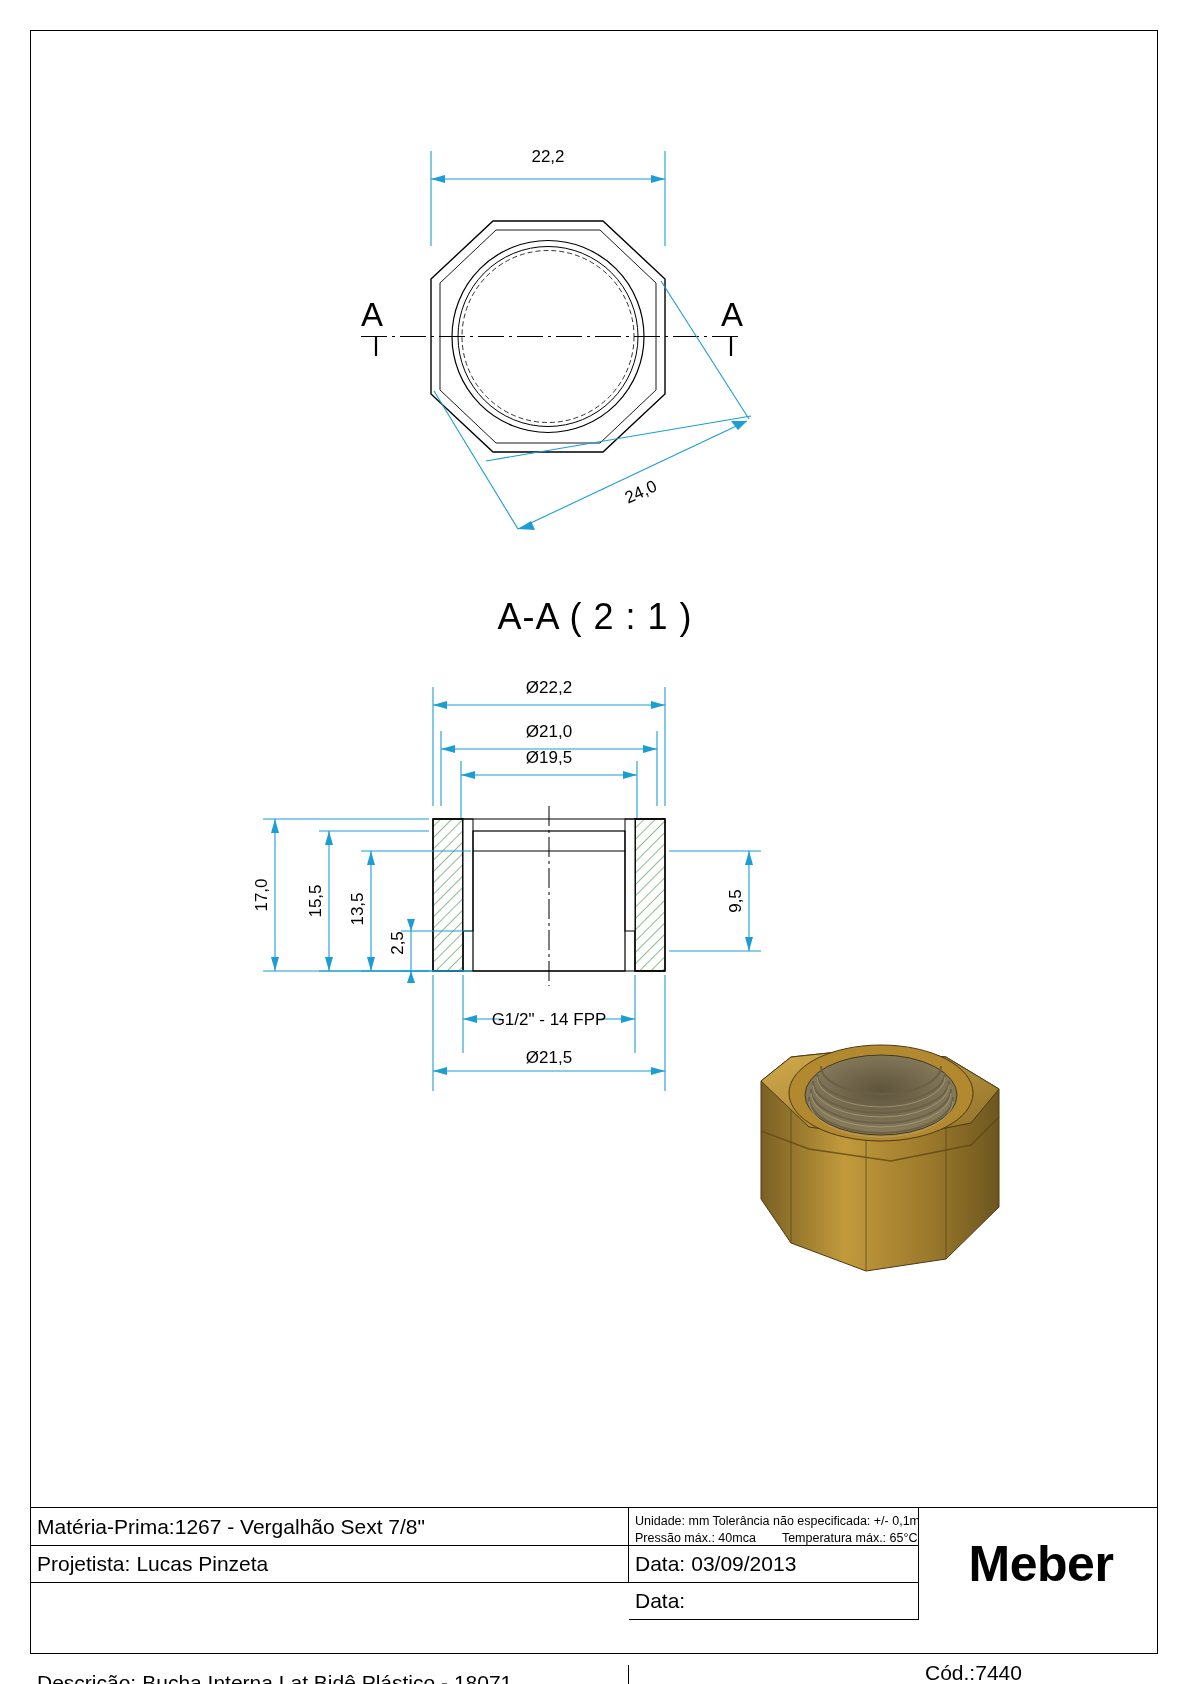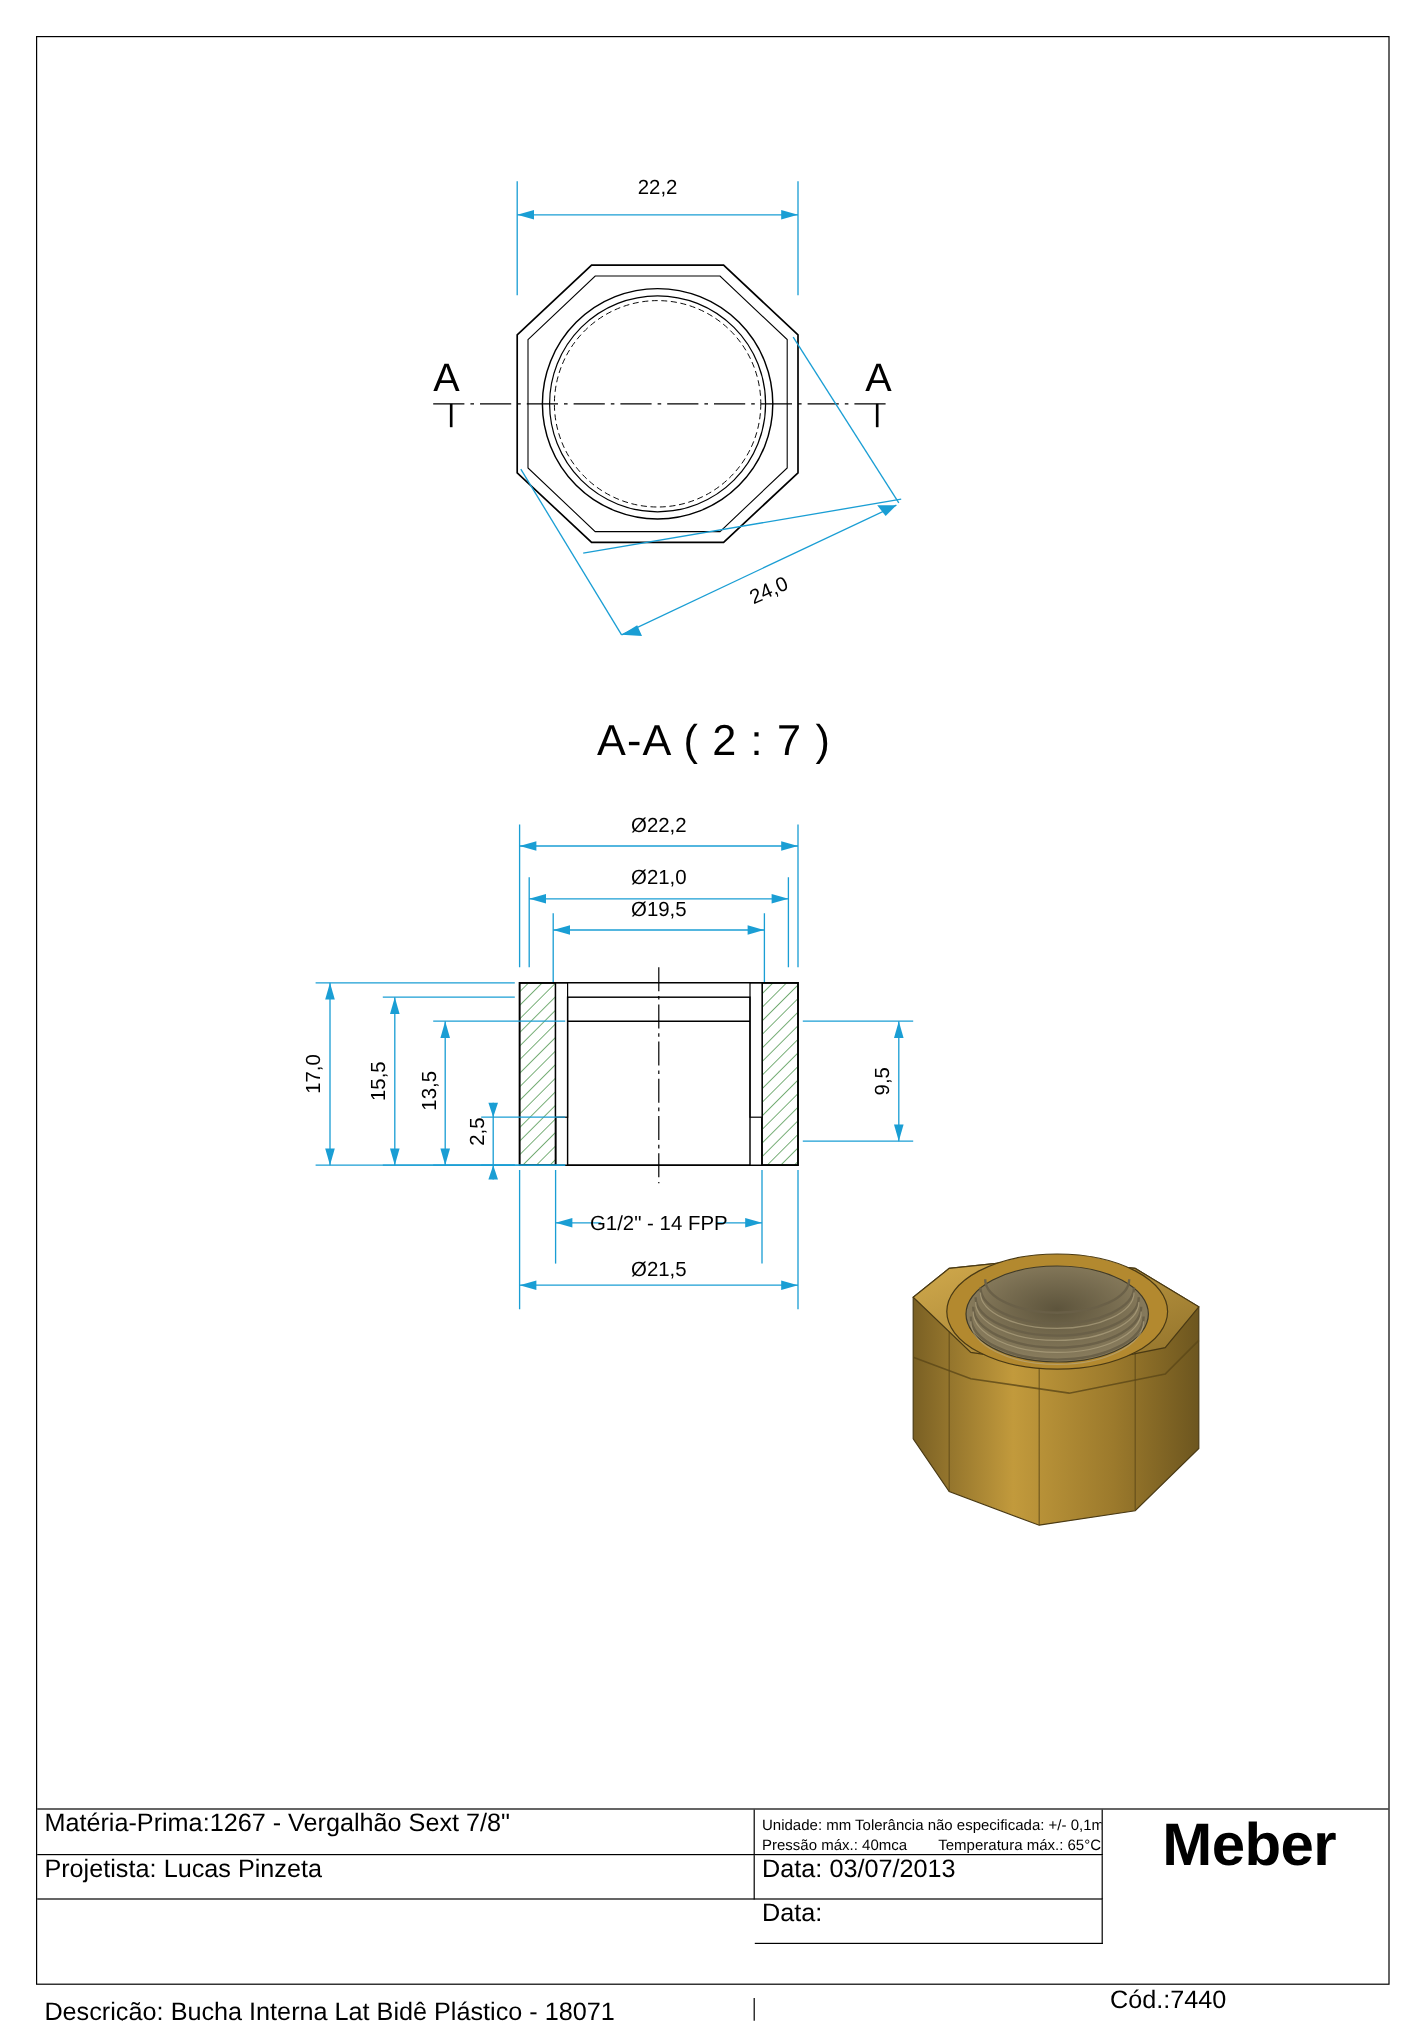--- a/index.html
+++ b/index.html
@@ -45,20 +45,21 @@
     height: 148px;
     box-sizing: border-box;
     border-top: 1.5px solid #000;
   }
   .tb-cell {
     position: absolute;
     box-sizing: border-box;
     border-right: 1.5px solid #000;
     border-bottom: 1.5px solid #000;
     display: flex;
+    align-items: center;
     padding-left: 6px;
     font-size: 21px;
     white-space: nowrap;
     overflow: hidden;
   }
   .tb-cell.nb-r { border-right: none; }
   .tb-cell.nb-b { border-bottom: none; }
   .tb-small {
     font-size: 12.5px;
     line-height: 1.35;
@@ -146,21 +147,21 @@
       <g fill="#1a9ed4" stroke="none">
         <path d="M716 390 L700 390 L707 399 Z"></path>
         <path d="M487 498 L500 490 L504 499 Z"></path>
       </g>
       <text class="dim-text" x="612" y="466" text-anchor="middle" transform="rotate(-24 612 466)">24,0</text>
     </svg>
 
     <div class="aa-left" style="left:330px; top:265px;">A</div>
     <div class="aa-right" style="left:690px; top:265px;">A</div>
 
-    <div class="section-title">A-A ( 2 : 7 )</div>
+    <div class="section-title">A-A ( 2 : 1 )</div>
 
     <svg class="dwg" style="top:620px;" width="1128" height="500" viewBox="0 0 1128 500">
 
       <g stroke="#1a9ed4" stroke-width="1.1" fill="none">
         <line x1="402" y1="36" x2="402" y2="155"></line>
         <line x1="634" y1="36" x2="634" y2="155"></line>
         <line x1="402" y1="54" x2="634" y2="54"></line>
         <path d="M402 54 L416 50 L416 58 Z" fill="#1a9ed4" stroke="none"></path>
         <path d="M634 54 L620 50 L620 58 Z" fill="#1a9ed4" stroke="none"></path>
       </g>
@@ -342,21 +343,21 @@
           <span style="display:inline-block;width:6px;"></span>
           <span>Lucas Pinzeta</span>
       </div>
 
       <div class="tb-cell nb-r" style="left:888px; top:0; width:238px; height:112px; border-bottom:none;">
         <span class="brand" style="width:100%; text-align:center;">Meber</span>
       </div>
       <div class="tb-cell" style="left:598px; top:38px; width:290px; height:37px;">
         <span>Data:</span>
           <span style="display:inline-block;width:6px;"></span>
-          <span>03/07/2013</span>
+          <span>03/09/2013</span>
       </div>
 
       <div class="tb-cell" style="left:598px; top:75px; width:290px; height:37px;">
         <span>Data:</span>
       </div>
 
       <div class="tb-cell nb-b" style="left:0; top:112px; width:598px; height:36px;margin-top:45px;">
         <span>Descrição:</span>
           <span style="display:inline-block;width:6px;"></span>
           <span>Bucha Interna Lat Bidê Plástico - 18071</span>

